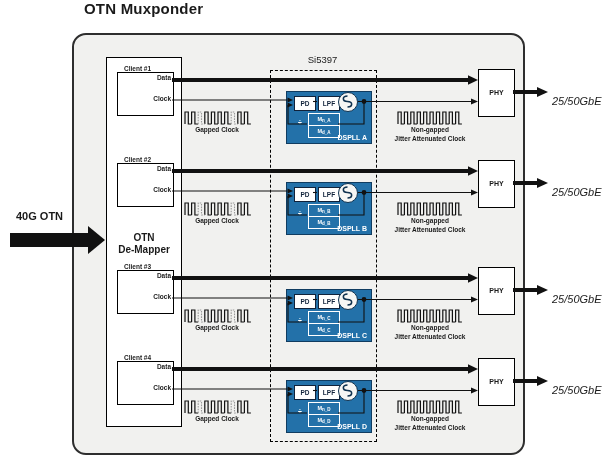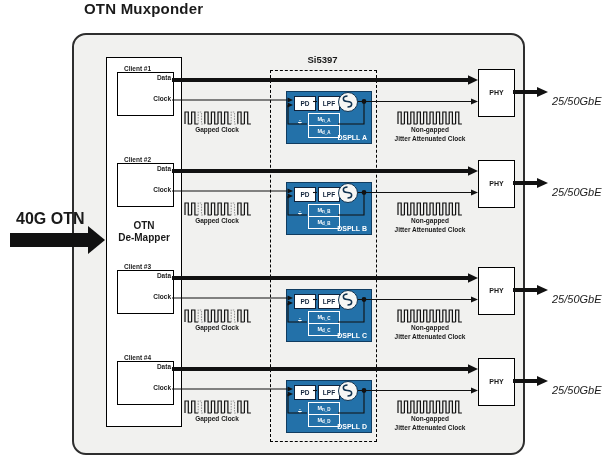--- a/index.html
+++ b/index.html
@@ -3,24 +3,24 @@
 <meta charset="utf-8">
 <style>
   html,body{margin:0;padding:0;}
   body{width:608px;height:467px;position:relative;background:#ffffff;
        font-family:"Liberation Sans",sans-serif;color:#1a1a1a;overflow:hidden;}
   .abs{position:absolute;}
   #title{left:84px;top:0;font-size:15px;font-weight:bold;letter-spacing:.2px;}
   #container{left:72px;top:33px;width:449px;height:418px;background:#f1f1ef;
              border:2px solid #2e2e2e;border-radius:14px;}
   #demapper-box{left:106px;top:57px;width:74px;height:368px;background:#ffffff;border:1px solid #000;}
-  #demapper-label{left:106px;top:220px;width:76px;text-align:center;font-size:10px;font-weight:bold;line-height:12px;}
-  #input-label{left:16px;top:210px;font-size:16px;font-weight:bold;}
+  #demapper-label{left:106px;top:232px;width:76px;text-align:center;font-size:10px;font-weight:bold;line-height:12px;}
+  #input-label{left:16px;top:210px;font-size:11px;font-weight:bold;}
   #chip-box{left:270px;top:70px;width:105px;height:370px;border:1px dashed #000;}
-  #chip-label{left:270px;top:54px;width:105px;text-align:center;font-size:9.5px;font-weight:bold;}
+  #chip-label{left:270px;top:54px;width:105px;text-align:center;font-size:9.5px;font-weight:normal;}
   .row{position:absolute;left:0;width:608px;height:0;}
   .client-label{left:124px;top:-15px;font-size:6.5px;font-weight:bold;}
   .client-box{left:117px;top:-8px;width:55px;height:42px;background:#fff;border:1px solid #000;}
   .lbl-data{position:absolute;right:2px;top:1px;font-size:6.5px;font-weight:bold;}
   .lbl-clock{position:absolute;right:2px;top:22px;font-size:6.5px;font-weight:bold;}
   .wave{overflow:visible;}
   .gap-caption{left:172px;top:46px;width:90px;text-align:center;font-size:6.5px;font-weight:bold;}
   .ng1{left:385px;top:46px;width:90px;text-align:center;font-size:6.5px;font-weight:bold;}
   .ng2{left:368px;top:55px;width:124px;text-align:center;font-size:6.5px;font-weight:bold;}
   .dspll{left:286px;top:11px;width:84px;height:51px;background:#2371a9;border:1px solid #103c60;}

